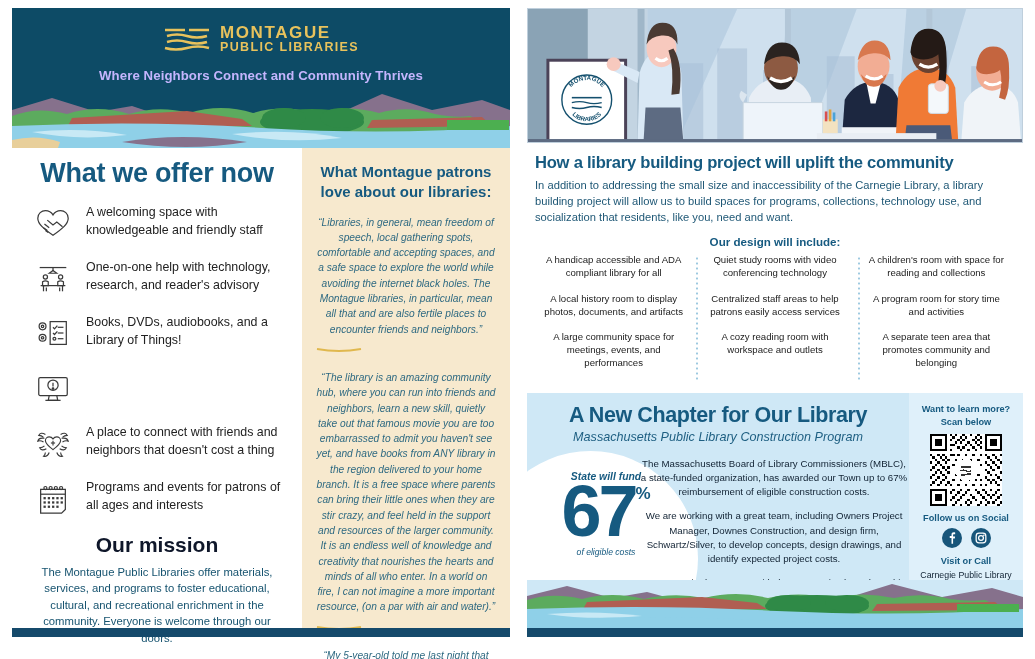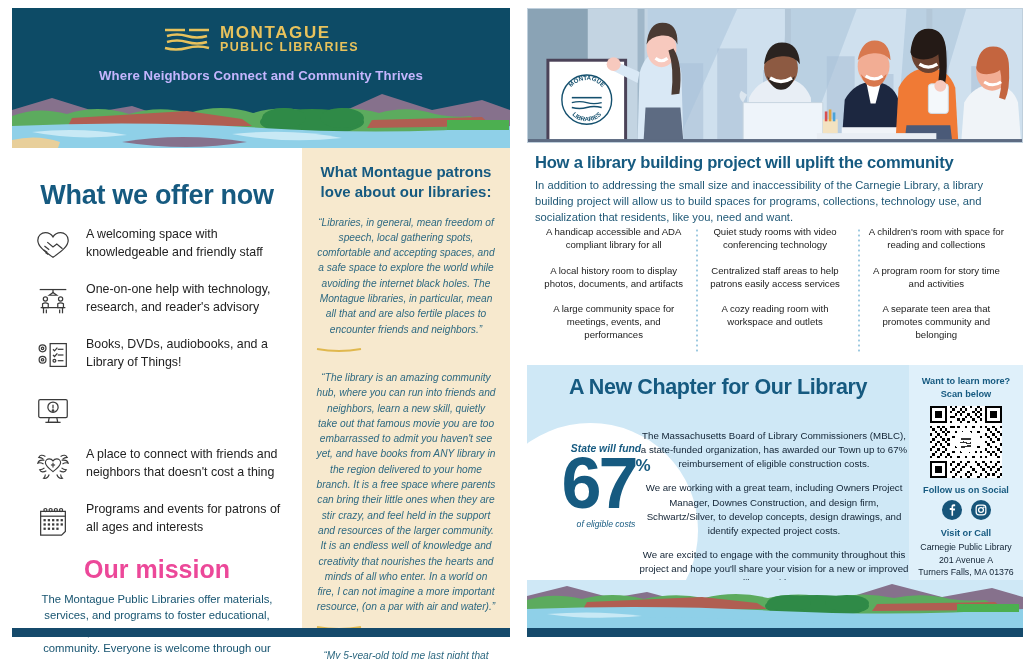--- a/index.html
+++ b/index.html
@@ -22,29 +22,29 @@
   .logo-row { display:flex; align-items:center; justify-content:center; gap: 9px; }
   .logo-mark { width: 48px; height: 26px; }
   .logo-words { text-align:left; line-height:1.02; }
   .logo-l1 { font-size: 17px; font-weight: 700; letter-spacing: 1.6px; color:#e8c25c; }
   .logo-l2 { font-size: 12.5px; font-weight: 700; letter-spacing: 1.35px; color:#e8c25c; }
   .tagline { margin-top: 14px; font-size: 13.2px; font-weight: 700; color:#c4b5fd; letter-spacing:.1px; }
   .scenery { position:absolute; left:0; right:0; bottom:0; height: 62px; }
 
   
   .lbody { display:flex; height: 482px; }
-  .lcol-main { width: 290px; padding: 32px 6px 0 6px; }
+  .lcol-main { width: 290px; padding: 10px 6px 0 6px; }
   .lcol-side { width: 208px; background:#f7e9ce; padding: 14px 14px 0 14px; }
 
   .h-offer { text-align:center; font-size: 27px; font-weight: 700; color:#165a80; margin-bottom: 14px; letter-spacing:-.3px;}
   .offer-item { display:flex; align-items:flex-start; gap: 14px; margin: 0 0 16px 16px; }
   .offer-ic { flex:0 0 38px; width:38px; height:38px; margin-top:1px; }
   .offer-tx { font-size: 12.4px; line-height: 1.45; color:#222; padding-top:1px; }
 
-  .h-mission { text-align:center; font-size: 25px; font-weight:700; color:#ec4899; margin: 14px 0 7px; }
+  .h-mission { text-align:center; font-size: 21px; font-weight:700; color:#0f172a; margin: 14px 0 7px; }
   .mission-tx { text-align:center; font-size: 11.3px; line-height:1.45; color:#16536f; padding: 0 18px; }
 
   .h-patrons { text-align:center; font-size: 15px; font-weight:700; color:#165a80; line-height:1.32; margin-bottom: 13px; }
   .quote { text-align:center; font-size: 10.2px; line-height: 1.5; color:#2f6a82; font-style: italic; }
   .q-div { width: 46px; height:7px; margin: 11px auto; }
 
   
   .footbar { position:absolute; left: 0; right:0; bottom: 8px; height: 9px; background:#154a6b; }
   .footbar-r { position:absolute; left:0; right:0; bottom: 8px; height: 9px; background:#154a6b; }
 
@@ -360,20 +360,21 @@
           <rect x="302" y="102" width="2.6" height="12" fill="#e2a33c"></rect>
           <rect x="306" y="105" width="2.6" height="9" fill="#4aa3d8"></rect>
         </g>
         <rect x="0" y="132" width="496" height="3" fill="#5d6b82"></rect>
       </svg>
     </div>
 
     <div class="rcontent">
       <div class="h-uplift">How a library building project will uplift the community</div>
       <div class="p-uplift">In addition to addressing the small size and inaccessibility of the Carnegie Library, a library building project will allow us to build spaces for programs, collections, technology use, and socialization that residents, like you, need and want.</div>
+      <div class="h-design">Our design will include:</div>
 
       <div class="design-grid">
         <div class="design-col">
           <div class="design-li">A handicap accessible and ADA compliant library for all</div>
           <div class="design-li">A local history room to display photos, documents, and artifacts</div>
           <div class="design-li">A large community space for meetings, events, and performances</div>
         </div>
         <div class="design-col">
           <div class="design-li">Quiet study rooms with video conferencing technology</div>
           <div class="design-li">Centralized staff areas to help patrons easily access services</div>
@@ -383,20 +384,21 @@
           <div class="design-li">A children's room with space for reading and collections</div>
           <div class="design-li">A program room for story time and activities</div>
           <div class="design-li">A separate teen area that promotes community and belonging</div>
         </div>
       </div>
     </div>
 
     <div class="chapter">
       <div class="ch-left">
         <div class="h-chapter">A New Chapter for Our Library</div>
+        <div class="sub-chapter">Massachusetts Public Library Construction Program</div>
         <div class="circlewrap"></div>
         <div class="statbox">
           <div class="stat-top">State will fund</div>
           <div class="stat-num-row">
             <div class="stat-num">67</div>
             <div class="stat-pct">%</div>
           </div>
           <div class="stat-bot">of eligible costs</div>
         </div>
         <div class="ch-para">

